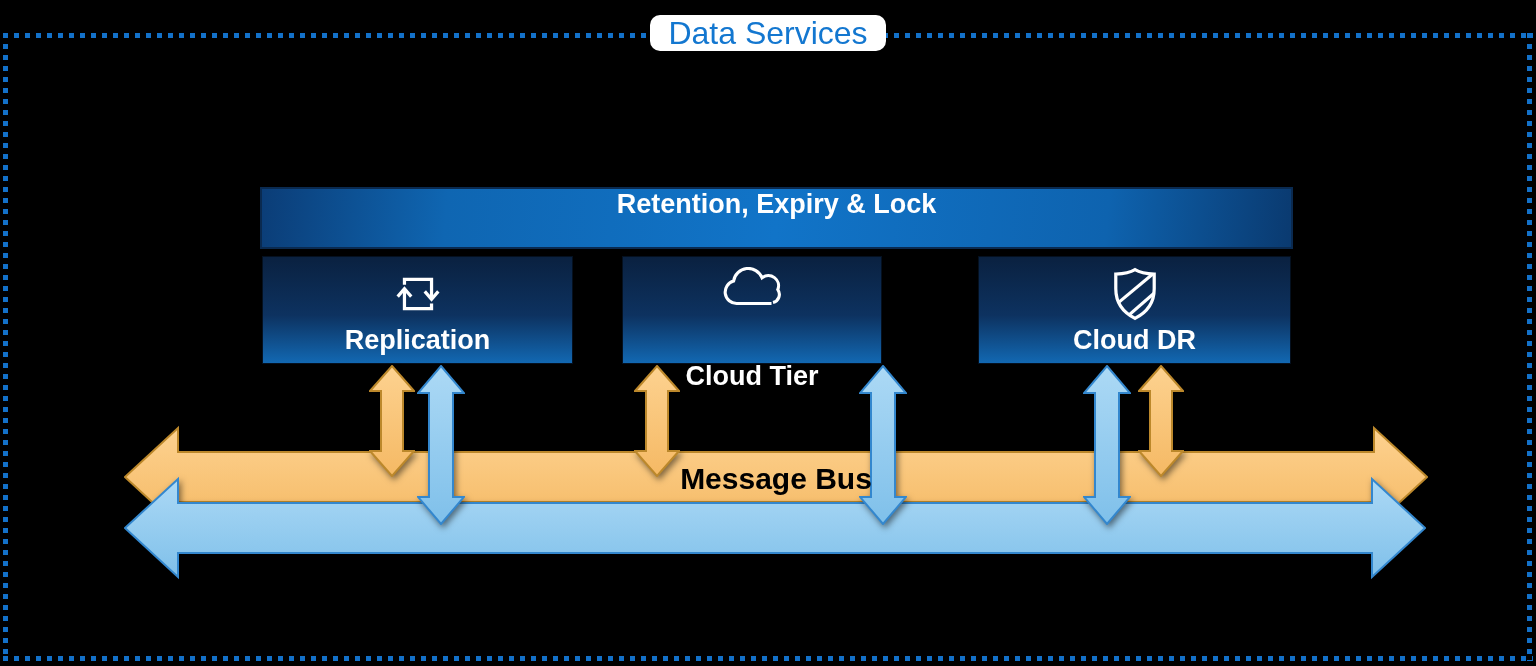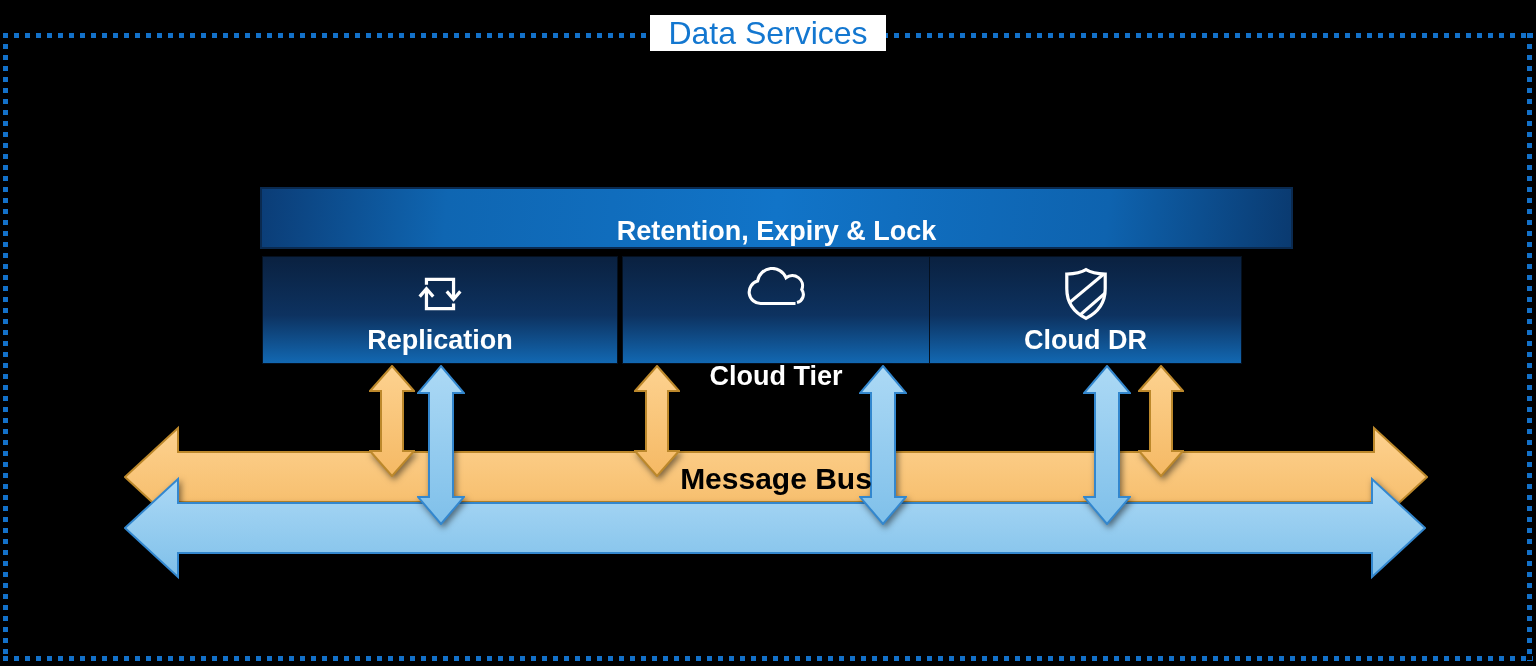--- a/index.html
+++ b/index.html
@@ -11,44 +11,44 @@
   .frame{position:absolute;pointer-events:none;}
   .frame.top,.frame.bottom{height:5px;left:3px;width:1530px;
     background:repeating-linear-gradient(90deg,#1371c9 0 5px,transparent 5px 11px);}
   .frame.top{top:33px;} .frame.bottom{top:656px;}
   .frame.left,.frame.right{width:5px;top:33px;height:628px;
     background:repeating-linear-gradient(180deg,#1371c9 0 5px,transparent 5px 11px);}
   .frame.left{left:3px;} .frame.right{left:1527px;}
   
   .title-box{
     position:absolute;left:650px;top:15px;width:236px;height:36px;
-    background:#ffffff;z-index:10;display:flex;align-items:center;justify-content:center;
+    background:#ffffff;z-index:10;display:flex;align-items:center;justify-content:center;border-radius:10px;
   }
   .title-box span{color:#1377d0;font-size:32px;font-weight:400;letter-spacing:0px;}
   
   .banner{
     position:absolute;left:260px;top:187px;width:1029px;height:58px;
     border:2px solid #0a2a50;
     background:linear-gradient(95deg,#0b3d77 0%,#0f66b2 18%,#1174c8 50%,#0e63af 82%,#0a3a70 100%);
-    display:flex;align-items:flex-end;justify-content:center;z-index:2;
+    display:flex;align-items:flex-start;justify-content:center;z-index:2;
   }
   .banner span{color:#fff;font-weight:700;font-size:27px;}
   
   .fbox{
     position:absolute;top:256px;height:108px;z-index:2;
     border:1px solid #04101f;box-sizing:border-box;
     background:linear-gradient(180deg,#0a2140 0%,#0d3260 55%,#1268b2 100%);
     display:flex;flex-direction:column;align-items:center;justify-content:flex-start;
     padding-top:10px;gap:4px;
   }
   .fbox .icn{height:54px;display:flex;align-items:center;justify-content:center;}
   .fbox .lbl{color:#fff;font-weight:700;font-size:27px;line-height:30px;}
-  #box-replication{left:262px;width:356px;}
-  #box-cloudtier{left:622px;width:308px;gap:48px;}
-  #box-clouddr{left:929px;width:313px;}
+  #box-replication{left:262px;width:311px;}
+  #box-cloudtier{left:622px;width:260px;gap:48px;}
+  #box-clouddr{left:978px;width:313px;}
   .icn svg{stroke:#fff;fill:none;stroke-width:3.1;}
   
   .bus{position:absolute;z-index:3;}
   .bus svg, .va svg{display:block;filter:drop-shadow(2px 3px 3px rgba(0,0,0,0.5));}
   #bus-message{left:124px;top:425px;}
   #bus-apis{left:124px;top:476px;z-index:4;}
   .bus-label{
     position:absolute;left:576px;width:400px;text-align:center;
     color:#000;font-weight:700;font-size:30px;z-index:6;
   }

